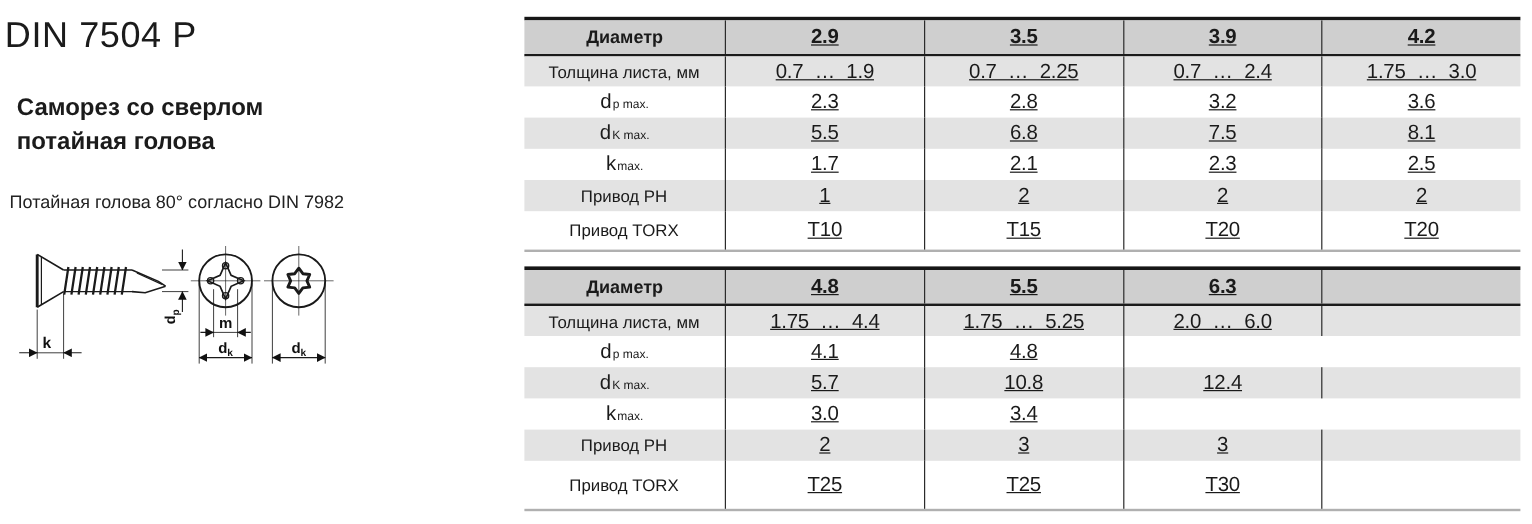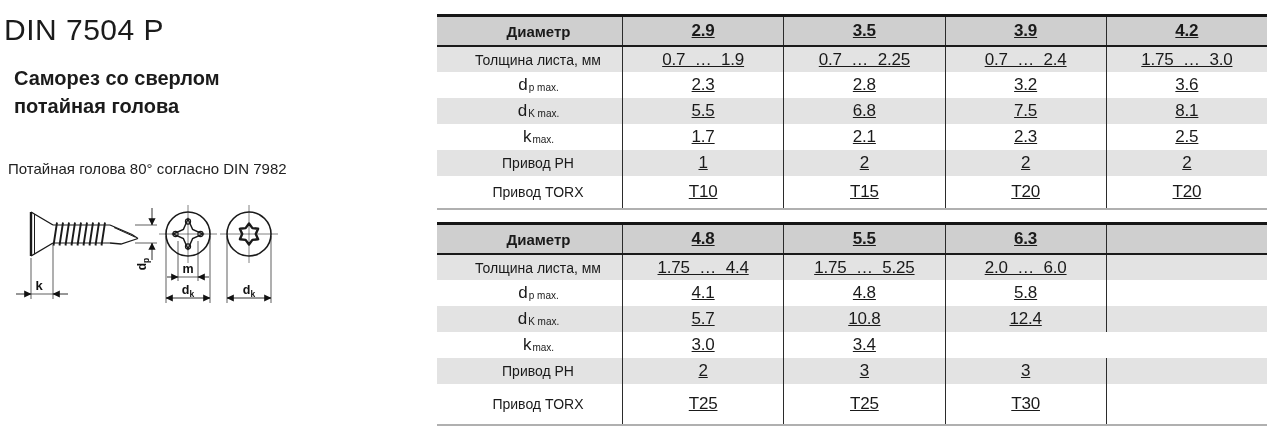--- a/index.html
+++ b/index.html
@@ -1,30 +1,30 @@
 <!DOCTYPE html>
 <html><head>
 <meta charset="utf-8">
 <style>
   html,body{margin:0;padding:0;background:#ffffff;}
   body{width:1277px;height:437px;font-family:"Liberation Sans",sans-serif;color:#1a1a1a;}
   .canvas{position:relative;width:1277px;height:437px;background:#fff;overflow:hidden;}
 
   
   .title{position:absolute;left:4px;top:13px;font-size:30px;font-weight:400;letter-spacing:.5px;color:#1b1b1b;}
-  .subtitle{position:absolute;left:14px;top:64px;font-size:20px;font-weight:700;line-height:28px;color:#1b1b1b;}
+  .subtitle{position:absolute;left:14px;top:76px;font-size:20px;font-weight:700;line-height:28px;color:#1b1b1b;}
   .note{position:absolute;left:8px;top:160px;font-size:15px;color:#222;text-align:center;}
   .drawing{position:absolute;left:4px;top:200px;width:300px;height:132px;}
   .drawing text{font-family:"Liberation Sans",sans-serif;font-weight:700;fill:#111;}
 
   
   .tbl{position:absolute;left:437px;width:830px;border-top:3px solid #161616;border-bottom:2px solid #b0b0b0;background:#fff;}
   .t1{top:14px;}
   .t2{top:222px;}
-  .trow{display:grid;grid-template-columns:167px 1fr 1fr 1fr 1fr;height:26px;padding-left:18px;}
+  .trow{display:grid;grid-template-columns:167px 1fr 1fr 1fr 1fr;height:26px;}
   .trow.head{height:28px;background:#cfcfcf;border-bottom:2px solid #1a1a1a;}
   .trow.alt{background:#e3e3e3;}
   .r-sheet{height:25px;}
   .t1 .r-torx{height:32px;}
   .t2 .r-torx{height:40px;}
   .lc,.vc{display:flex;align-items:center;justify-content:center;white-space:nowrap;}
   .vc{border-left:1.5px solid #2b2b2b;font-size:17px;word-spacing:5px;letter-spacing:-0.2px;text-decoration:underline;}
   .head .lc{font-size:15px;font-weight:700;}
   .head .vc{font-size:17px;font-weight:700;}
   .txt-row .lc{font-size:14px;}
@@ -190,21 +190,20 @@
       <div class="vc">2.0 … 6.0</div>
       <div class="vc"></div>
     </div>
     <div class="trow sym-row">
       <div class="lc">
           <span>d</span>
           <sub>p max.</sub>
         </div>
       <div class="vc">4.1</div>
       <div class="vc">4.8</div>
-      <div class="vc">5.8</div>
       <div class="vc"></div>
     </div>
     <div class="trow alt sym-row">
       <div class="lc">
           <span>d</span>
           <sub>K max.</sub>
         </div>
       <div class="vc">5.7</div>
       <div class="vc">10.8</div>
       <div class="vc">12.4</div>

